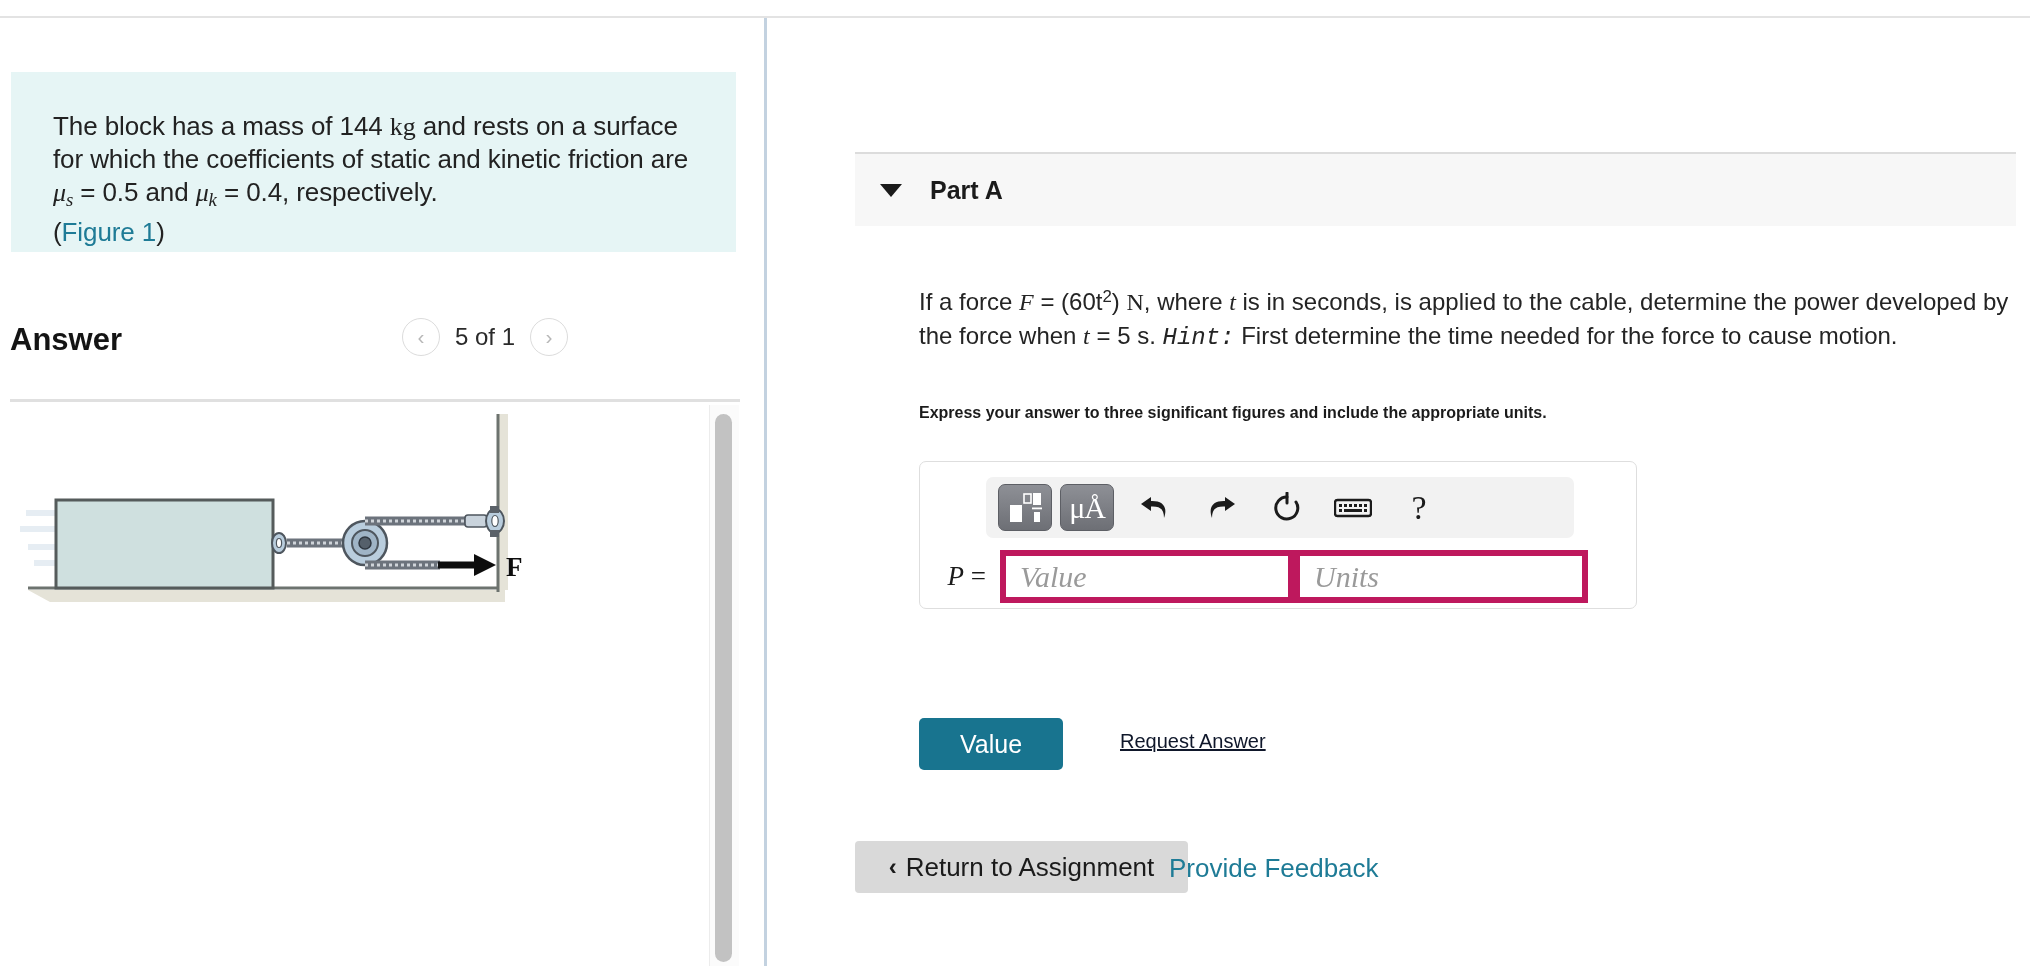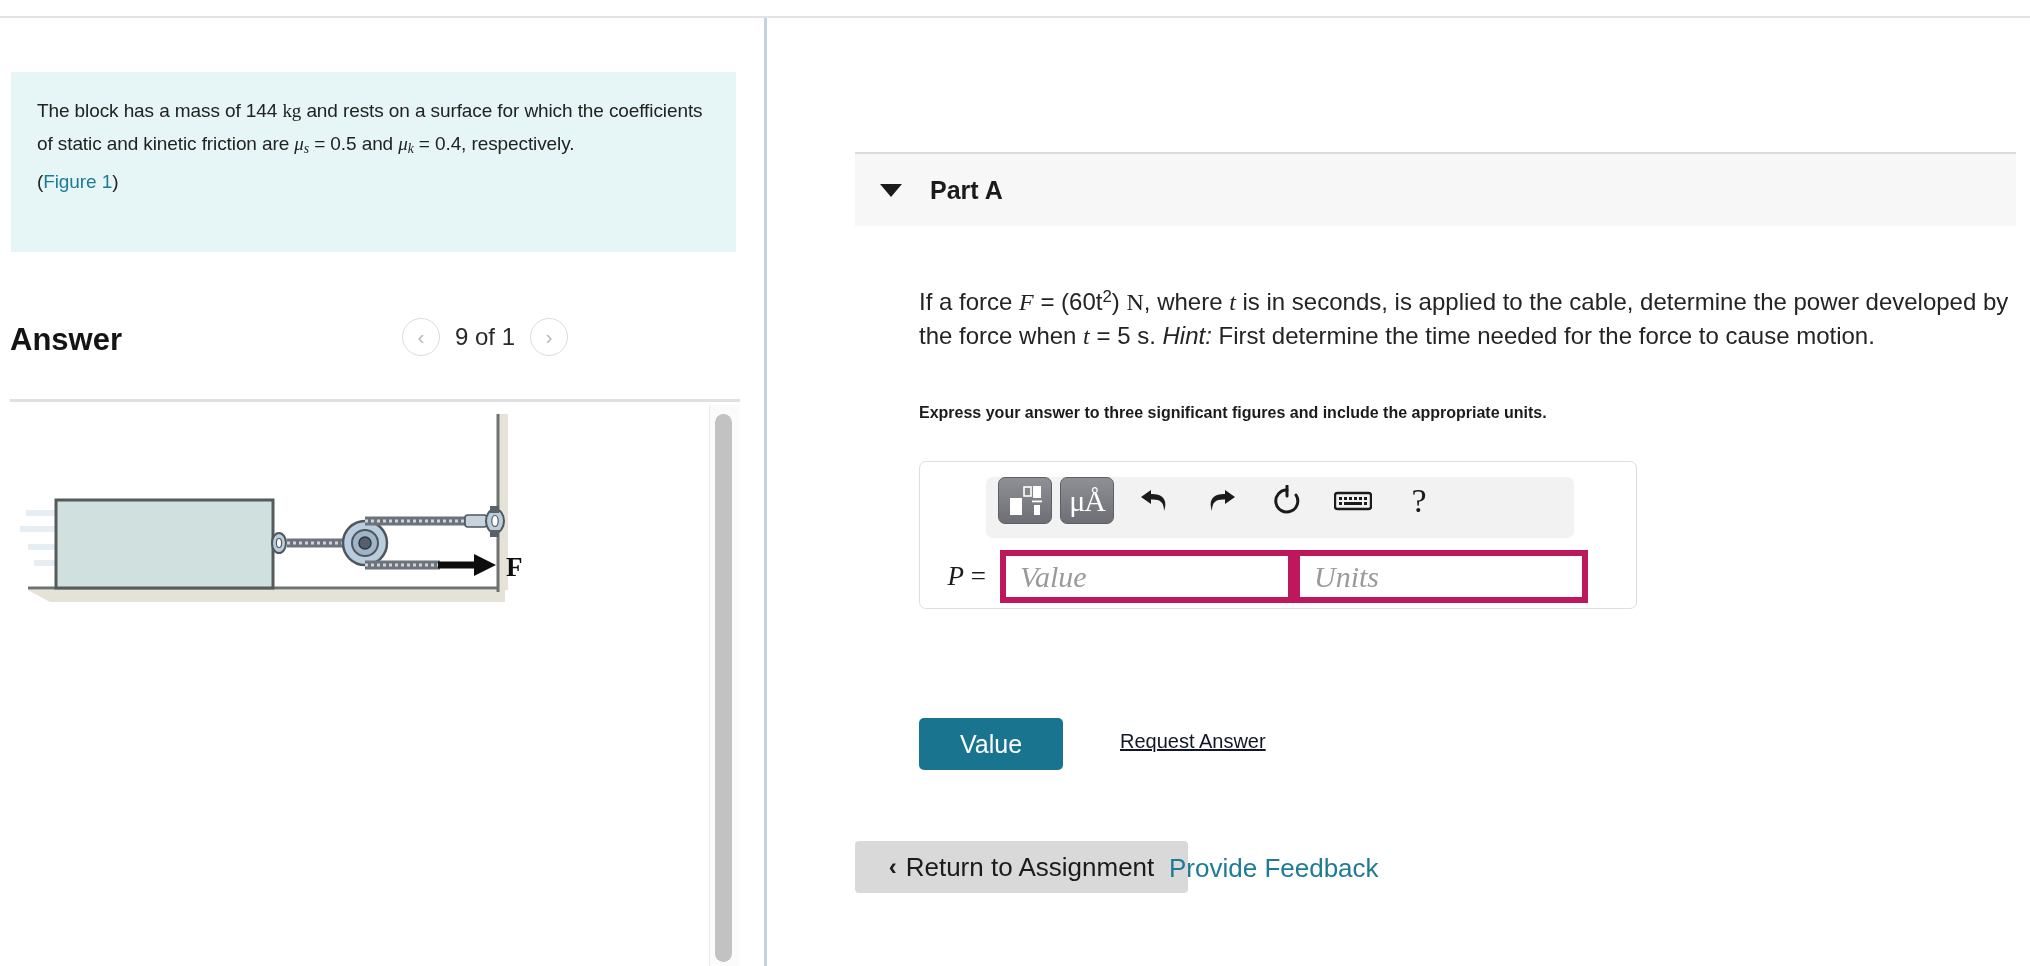--- a/index.html
+++ b/index.html
@@ -31,22 +31,22 @@
     width: 760px; height: 948px;
   }
 
   .problem-statement {
     position: absolute; left: 11px; top: 54px;
     width: 725px; height: 180px;
     background: #e6f5f5;
     padding: 22px 26px 10px 26px;
   }
   .problem-statement p {
-    margin: 0;
-    font-size: 19px;
+    margin: 16px;
+    font-size: 26px;
     line-height: 33px;
     color: #222222;
     letter-spacing: -0.1px;
   }
   .mathvar { font-family: "Liberation Serif", serif; font-style: italic; }
   .mathvar-up { font-family: "Liberation Serif", serif; font-style: normal; }
   .sub { font-size: 0.72em; vertical-align: -0.25em; font-style: italic;
          font-family: "Liberation Serif", serif; }
   .sup { font-size: 0.70em; vertical-align: 0.45em; }
   .fig-link { color: #1e7b96; text-decoration: none; cursor: pointer; }
@@ -123,40 +123,40 @@
   }
 
   .question-body {
     position: absolute; left: 124px; top: 262px;
     width: 1090px;
   }
   .question-text {
     margin: 0;
     font-size: 24px; line-height: 33px; color: #242424;
   }
-  .hint-em { font-style: italic; }
+  .hint-em { font-style: italic; font-family: Liberation Mono, monospace; }
 
   .express-line {
     position: absolute; left: 124px; top: 386px;
     width: 1090px;
     font-size: 16px; font-weight: bold; color: #1b1b1b;
   }
 
   .answer-box {
     position: absolute; left: 124px; top: 443px;
     width: 718px; height: 148px;
     border: 1.6px solid #dedede; border-radius: 7px;
     background: #ffffff;
   }
 
   .mathbar {
     position: absolute; left: 66px; top: 15px;
     width: 588px; height: 61px;
     background: #f2f2f2; border-radius: 7px;
-    display: flex; gap: 0px;
+    display: flex; align-items: center; gap: 0px;
     padding: 0 12px;
   }
   .mb-btn {
     width: 54px; height: 47px; border-radius: 7px;
     display: flex; align-items: center; justify-content: center;
     cursor: pointer; flex: 0 0 auto;
   }
   .mb-btn.filled {
     background: linear-gradient(#8e9096, #6d6f75);
     border: 1px solid #5d5f65;
@@ -232,21 +232,21 @@
     <div class="problem-statement">
       <p><span>The block has a mass of 144 </span><span class="mathvar-up">kg</span><span> and rests on a surface for which the coefficients of static and kinetic friction are </span><span class="mathvar">μ</span><span class="sub">s</span><span> = 0.5 and </span><span class="mathvar">μ</span><span class="sub">k</span><span> = 0.4, respectively.</span><br><span>(</span><span class="fig-link">Figure 1</span><span>)</span></p>
     </div>
 
     <div class="figure-head">
       <div class="figure-title">Answer</div>
       <div class="pager">
         <div class="pager-btn">
           <span>‹</span>
         </div>
-        <div class="pager-label">9 of 1</div>
+        <div class="pager-label">5 of 1</div>
         <div class="pager-btn">
           <span>›</span>
         </div>
       </div>
     </div>
 
     <div class="figure-panel">
       <svg class="figure-canvas" viewBox="0 0 700 565">
 
         <path d="M18 188 L495 188 L495 200 L40 200 Z" fill="#e5e3d8"></path>

